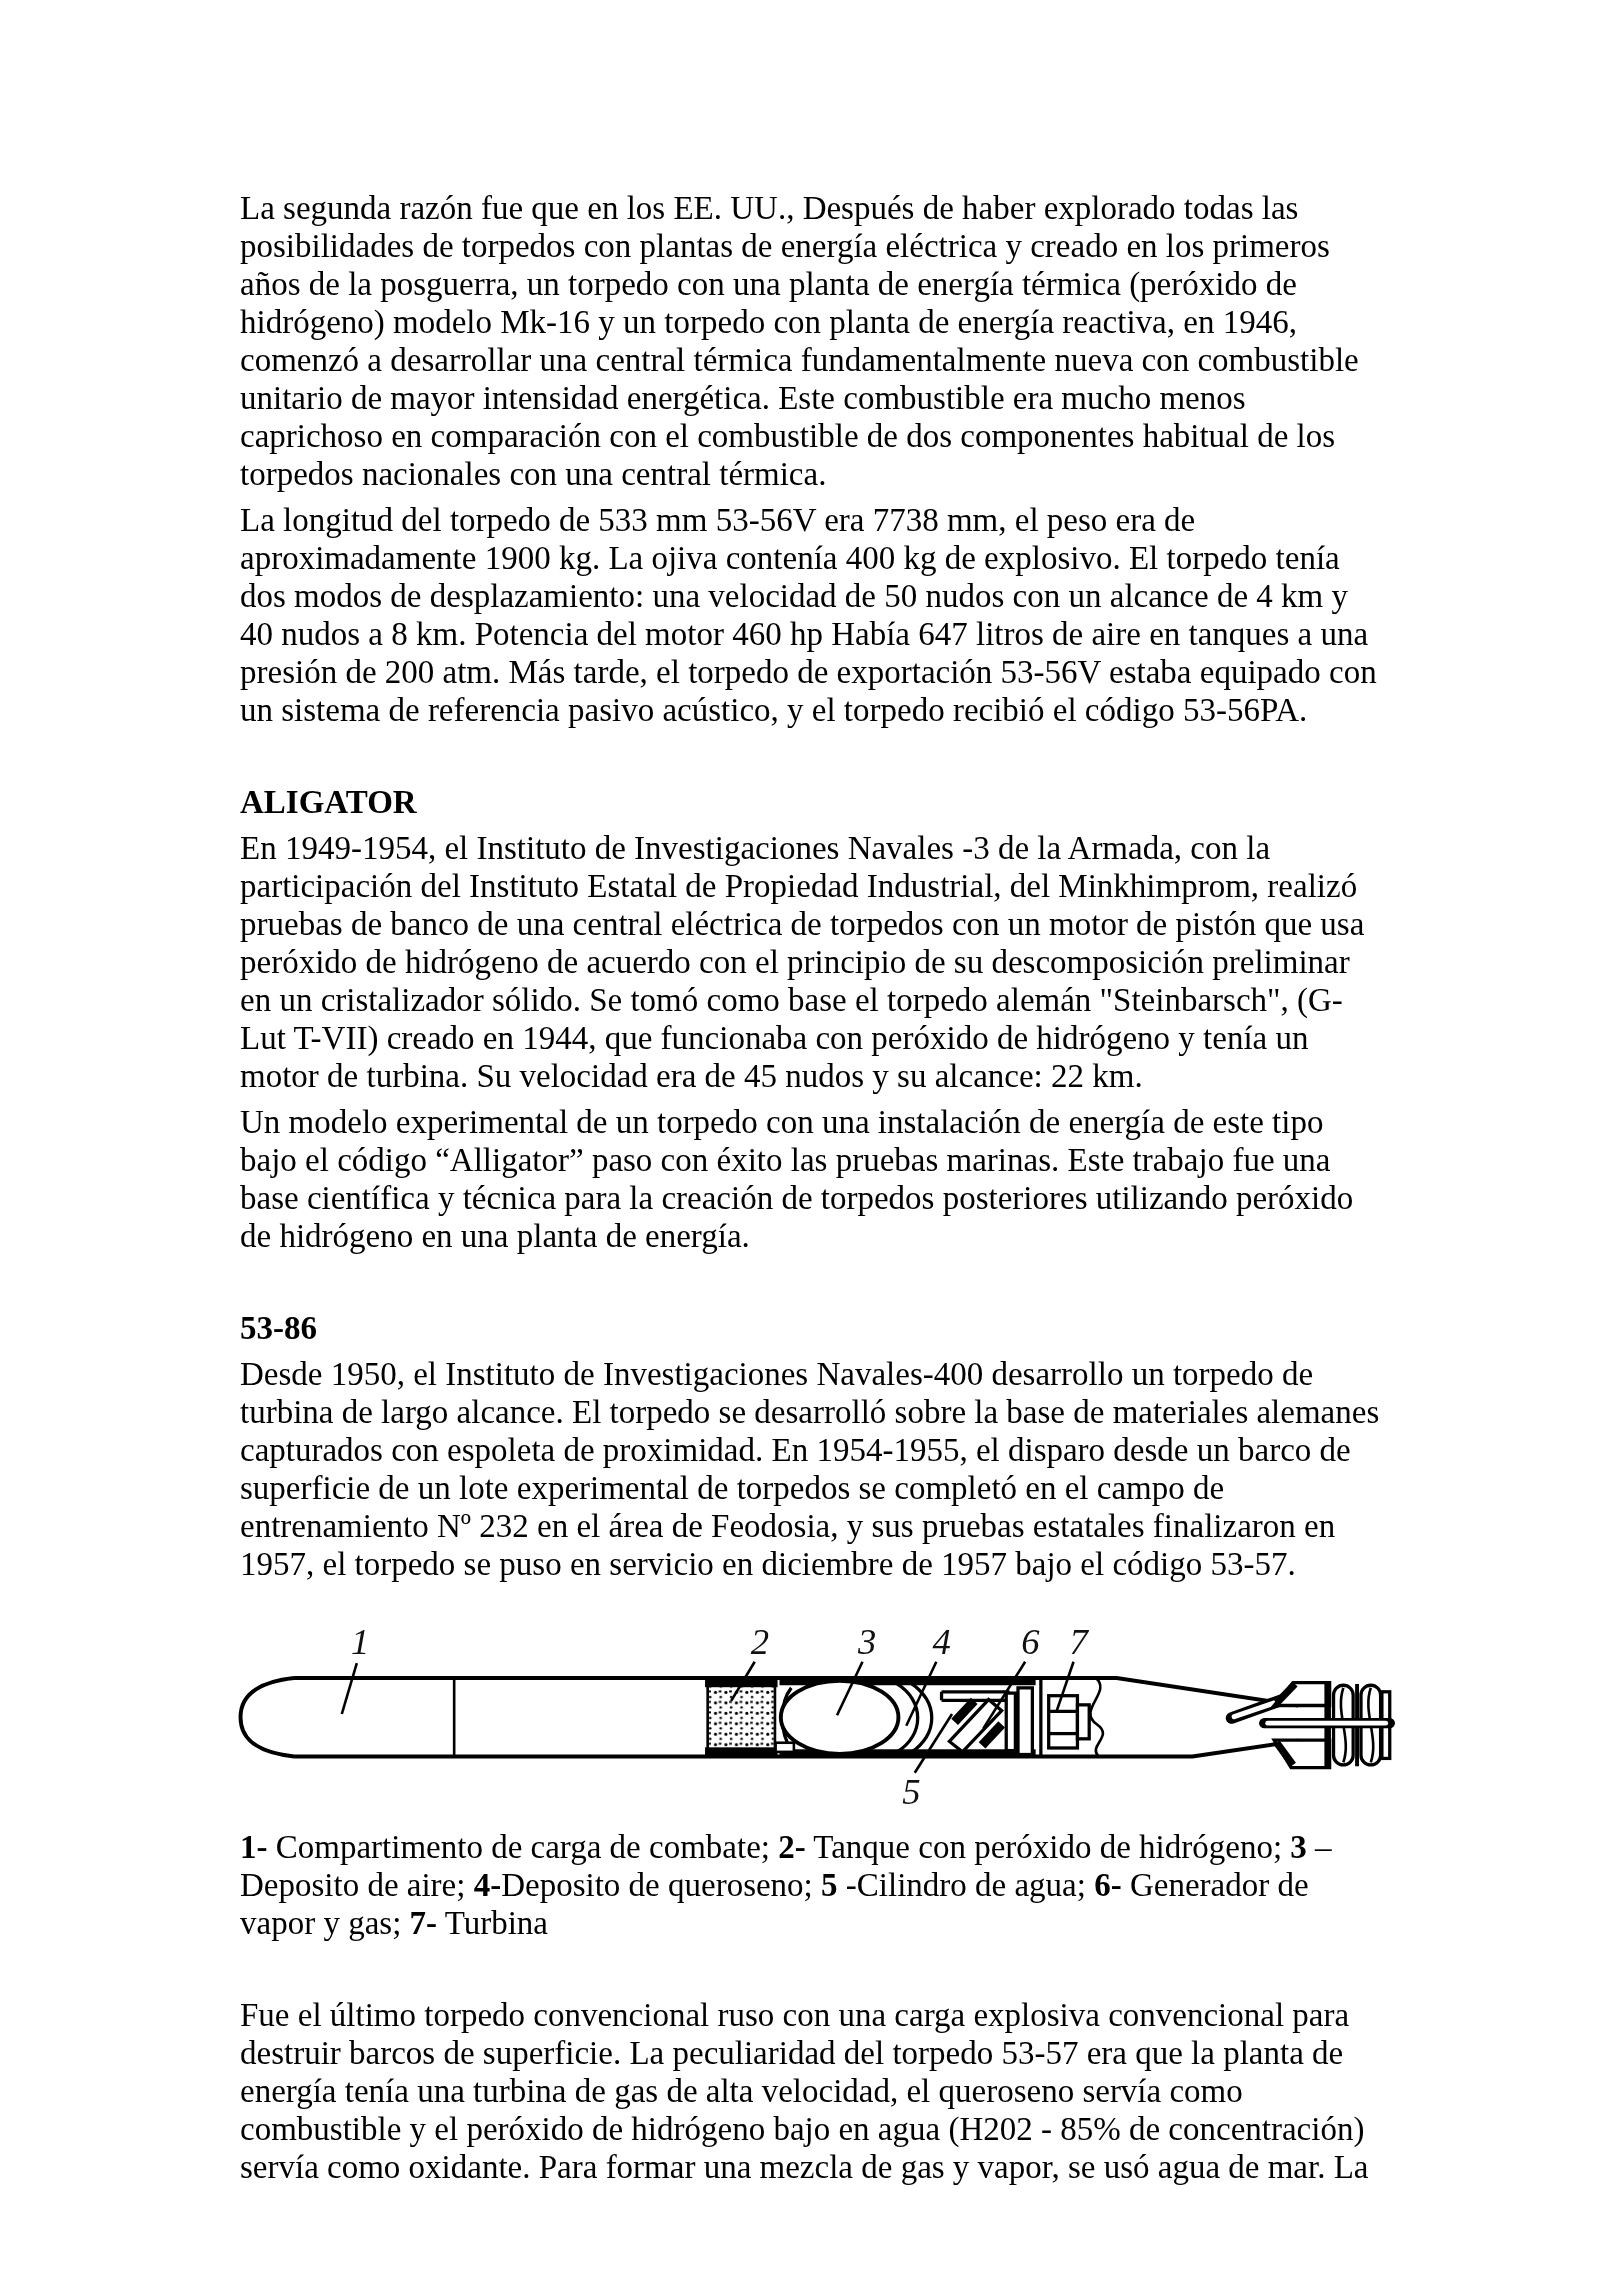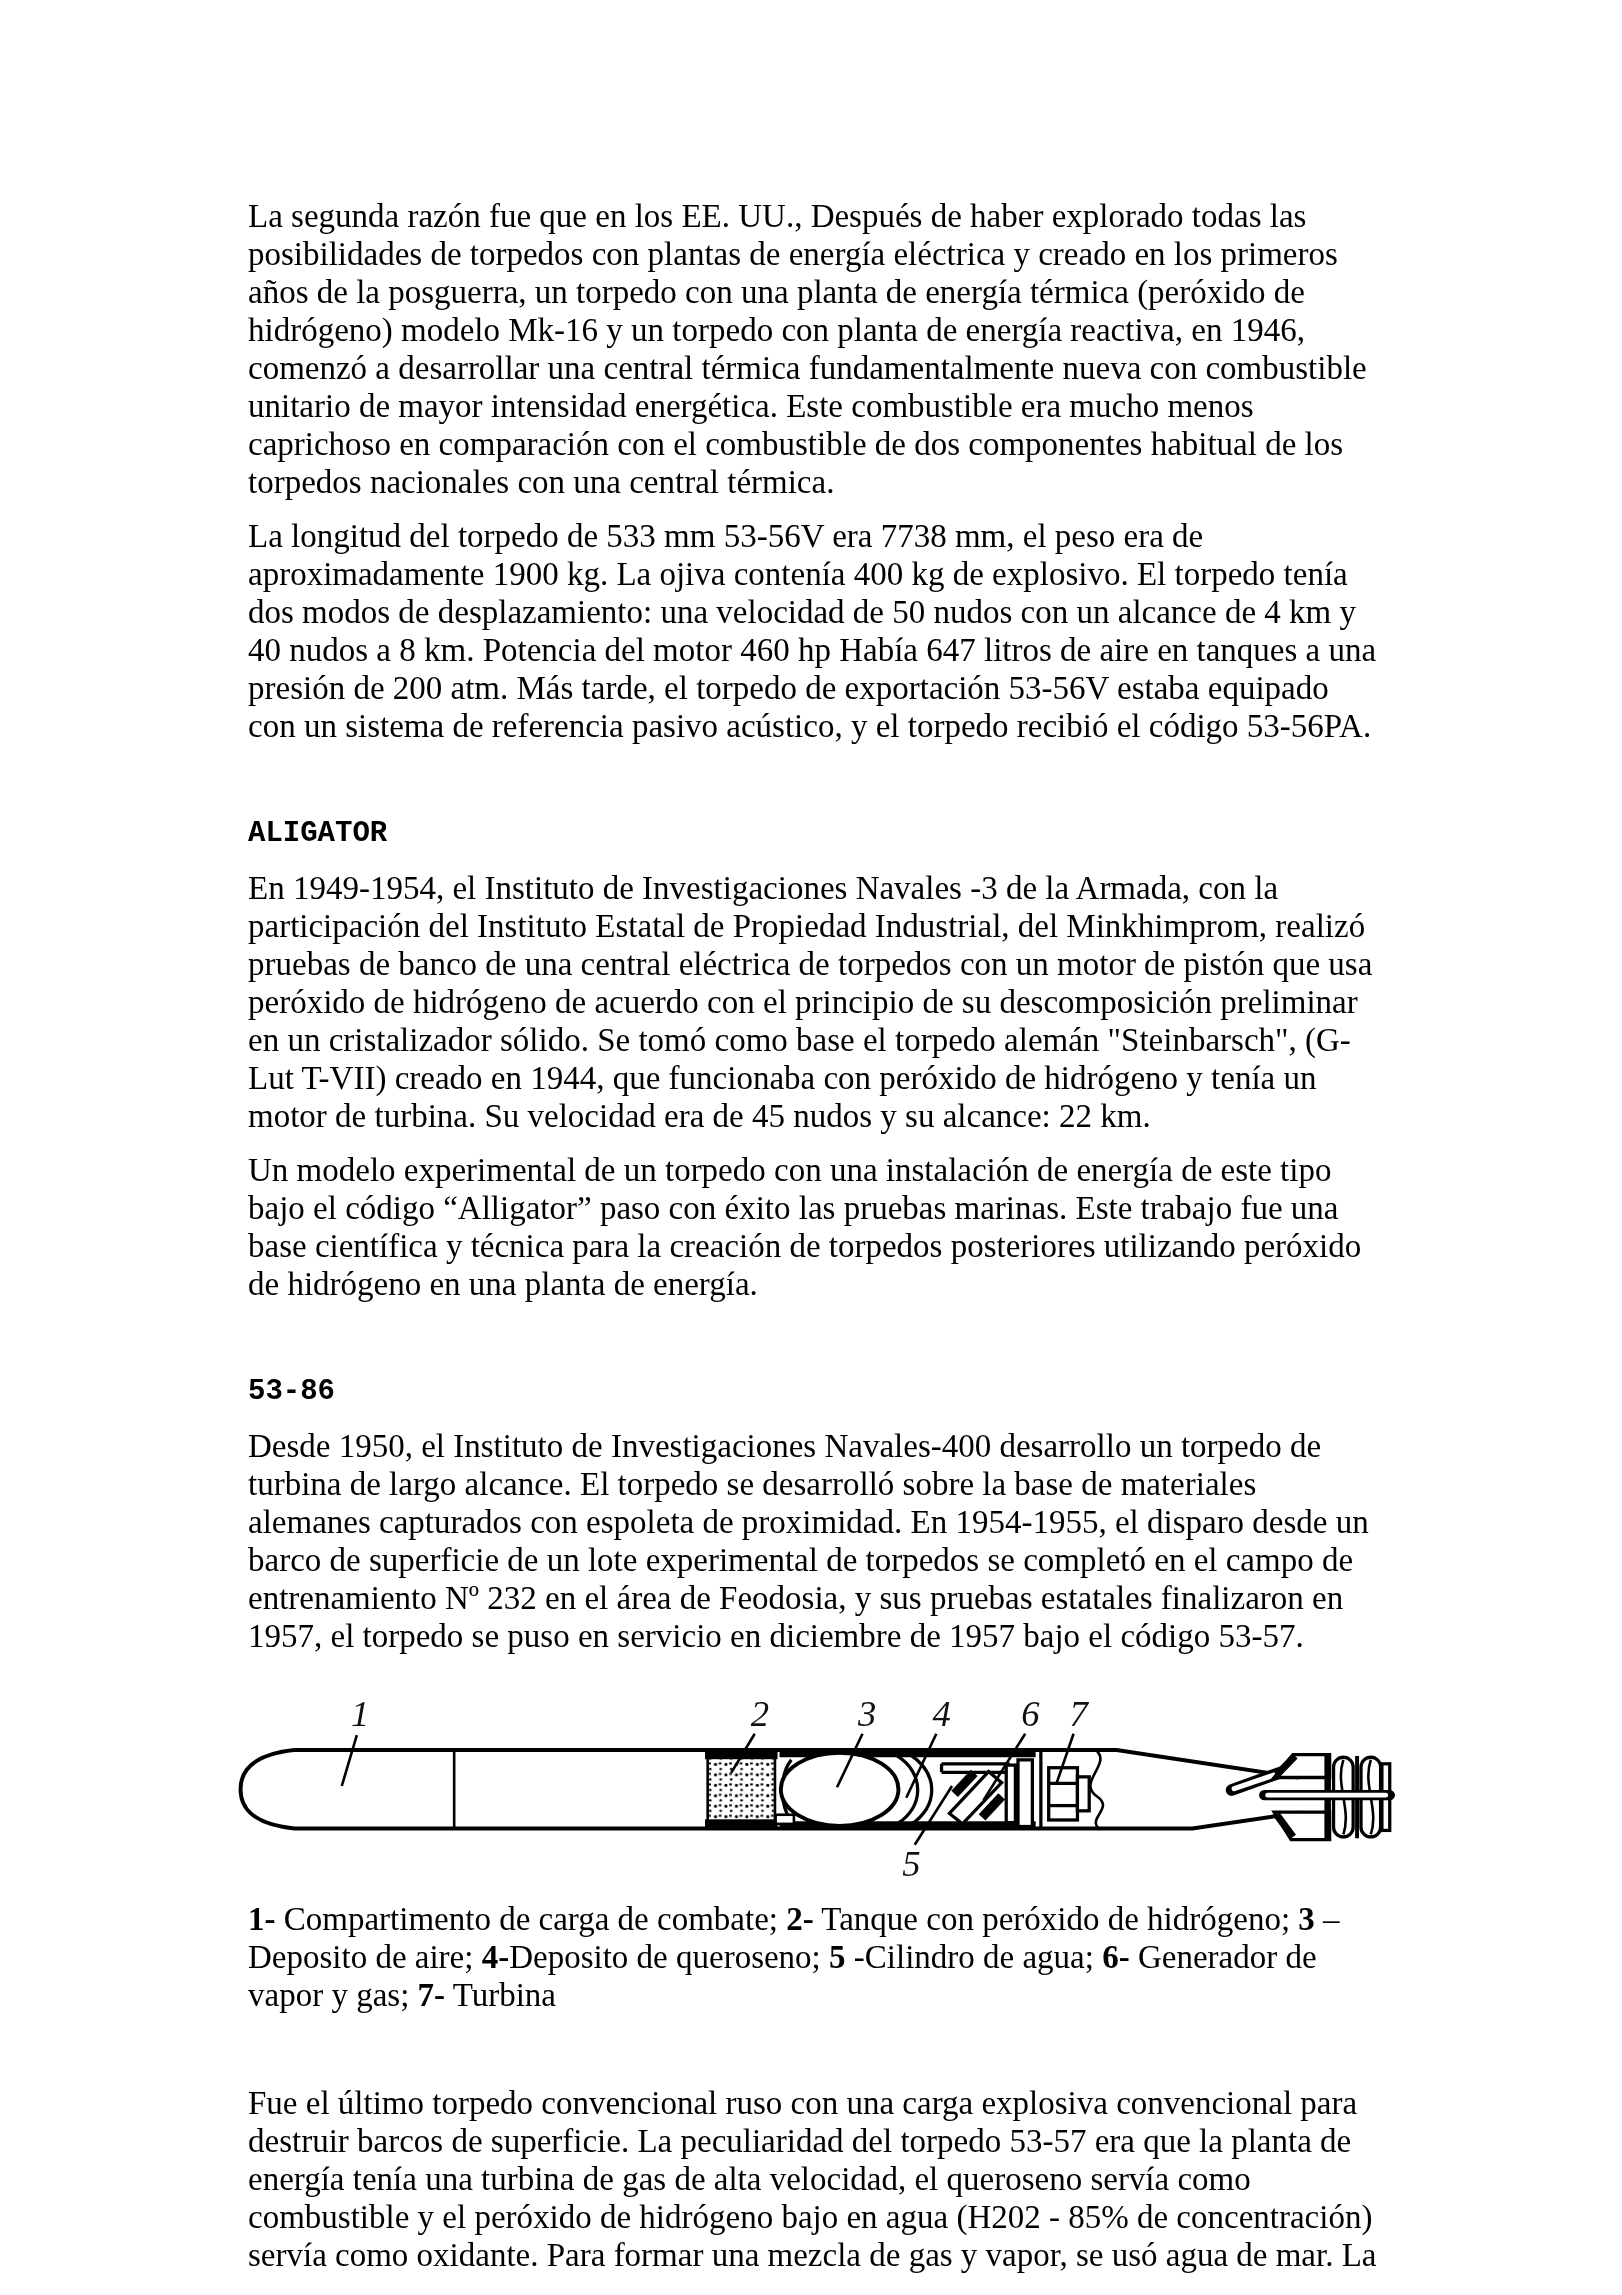--- a/index.html
+++ b/index.html
@@ -14,28 +14,27 @@
   }
   .content{
     position:absolute;
     left:232px;
     top:181px;
     width:1163px;
     font-size:33px;
     line-height:38px;
     text-align:left;
   }
-  .content p{margin:16px;}
+  .content p{margin:8px;}
   .gap{height:38px;}
   .head{
-    font-size:29px;
+    font-size:33px;
     line-height:38px;
     font-weight:bold;
     margin:0;
-    font-family:Liberation Mono, monospace;
   }
   .figure{
     margin-top:33px;
     width:1163px;
     height:196px;
   }
   .figure svg{display:block;width:1163px;height:196px;}
   .fig-num{
     font-family:"Liberation Serif","DejaVu Serif",serif;
     font-style:italic;

